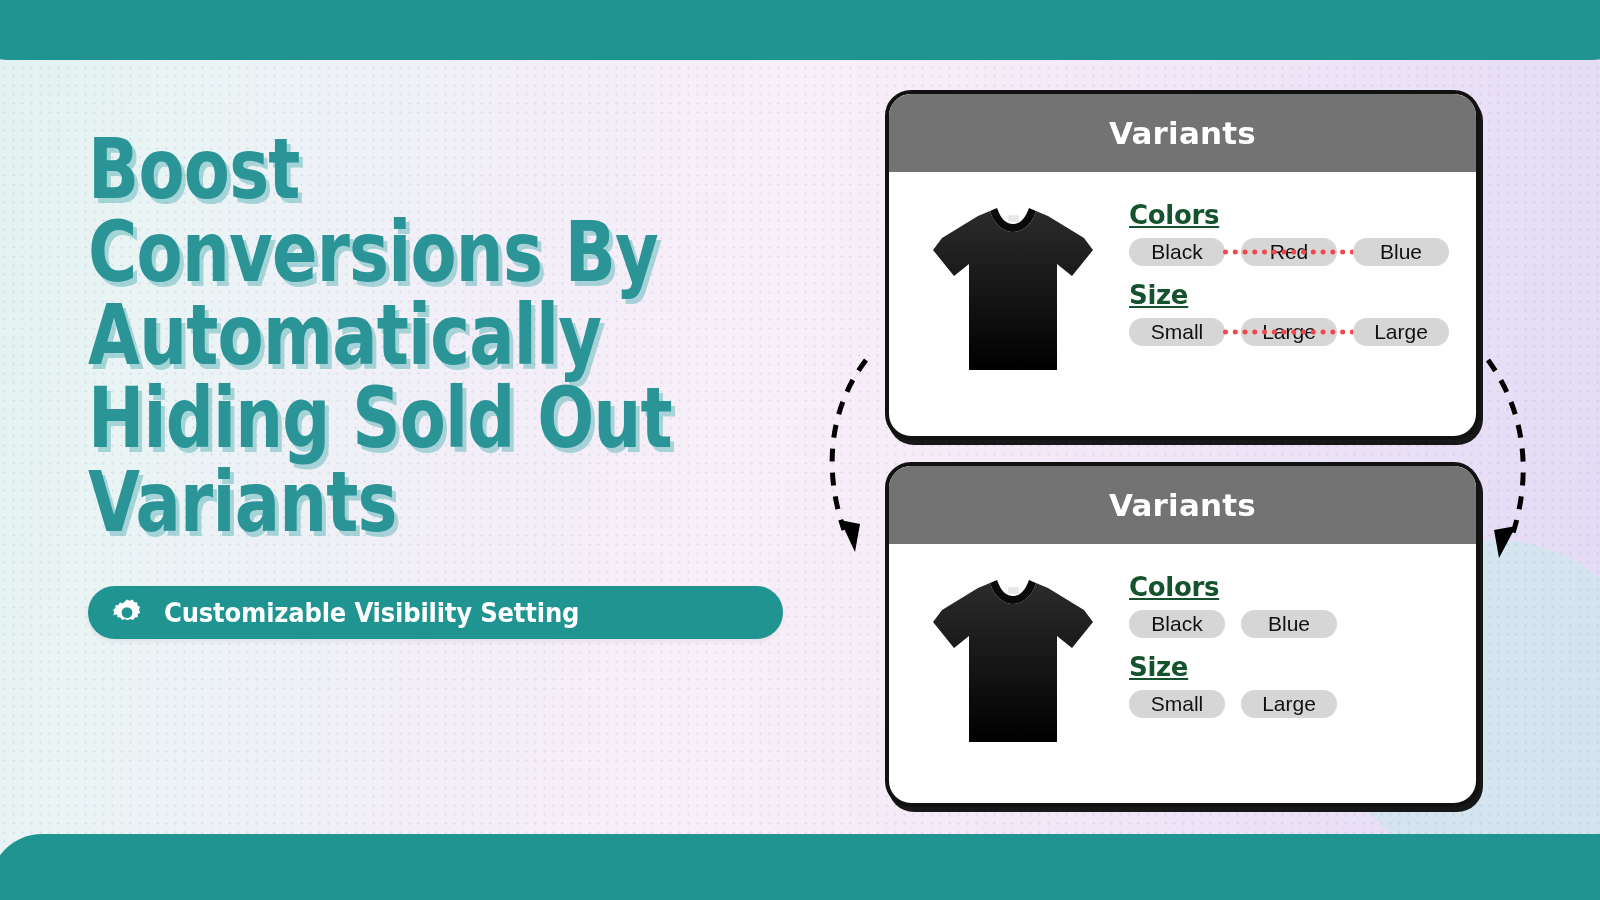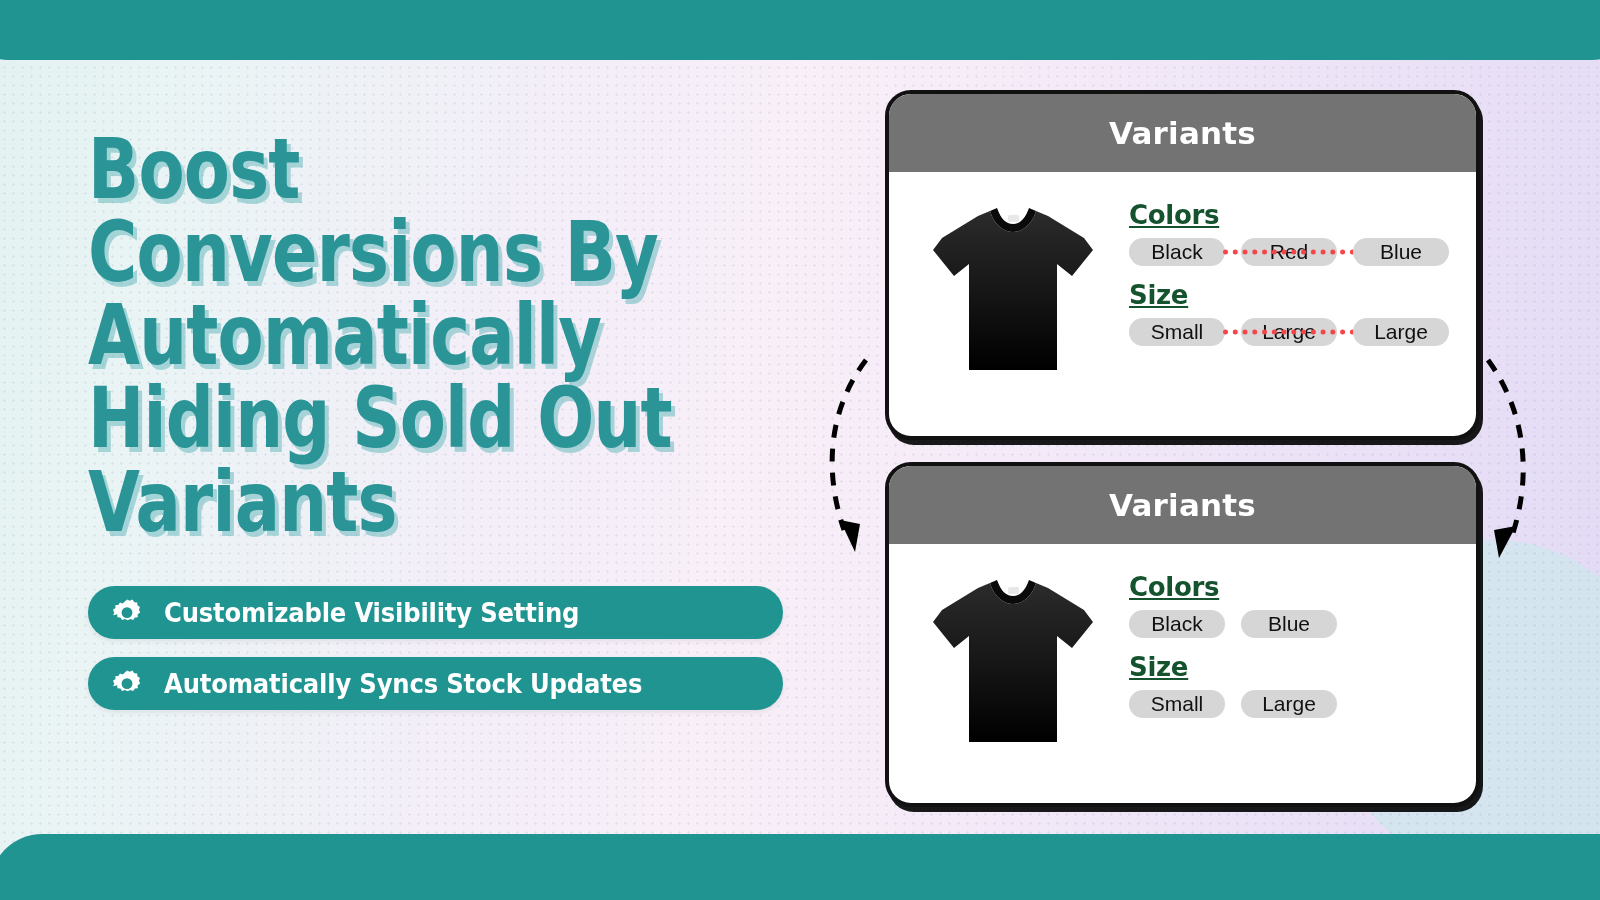--- a/index.html
+++ b/index.html
@@ -207,29 +207,20 @@
     <div class="feature f1">
       <span class="gear">
         <svg viewBox="0 0 32 32" aria-hidden="true">
           <path fill="#ffffff" d="M16 3.2l2.6 1.2 2.6-1 1.6 2.4 2.8.2.2 2.8 2.4 1.6-1 2.6 1.2 2.6-2.4 1.6.2 2.8-2.8.2-1.6 2.4-2.6-1-2.6 1.2-2.6-1.2-2.6 1-1.6-2.4-2.8-.2-.2-2.8L3 18.2l1-2.6-1.2-2.6 2.4-1.6-.2-2.8 2.8-.2 1.6-2.4 2.6 1z"></path>
           <circle cx="16" cy="15.6" r="5.1" fill="#1f9490"></circle>
         </svg>
       </span>
       <span class="ftext">Customizable Visibility Setting</span>
     </div>
 
-    <div class="feature f2">
-      <span class="gear">
-        <svg viewBox="0 0 32 32" aria-hidden="true">
-          <path fill="#ffffff" d="M16 3.2l2.6 1.2 2.6-1 1.6 2.4 2.8.2.2 2.8 2.4 1.6-1 2.6 1.2 2.6-2.4 1.6.2 2.8-2.8.2-1.6 2.4-2.6-1-2.6 1.2-2.6-1.2-2.6 1-1.6-2.4-2.8-.2-.2-2.8L3 18.2l1-2.6-1.2-2.6 2.4-1.6-.2-2.8 2.8-.2 1.6-2.4 2.6 1z"></path>
-          <circle cx="16" cy="15.6" r="5.1" fill="#1f9490"></circle>
-        </svg>
-      </span>
-      <span class="ftext">Automatically Syncs Stock Updates</span>
-    </div>
 
 
   </div>
 
   <div class="card card-top">
     <div class="card-head">
       <span class="title">Variants</span>
     </div>
     <div class="card-body">
       <div class="shirt-wrap">

